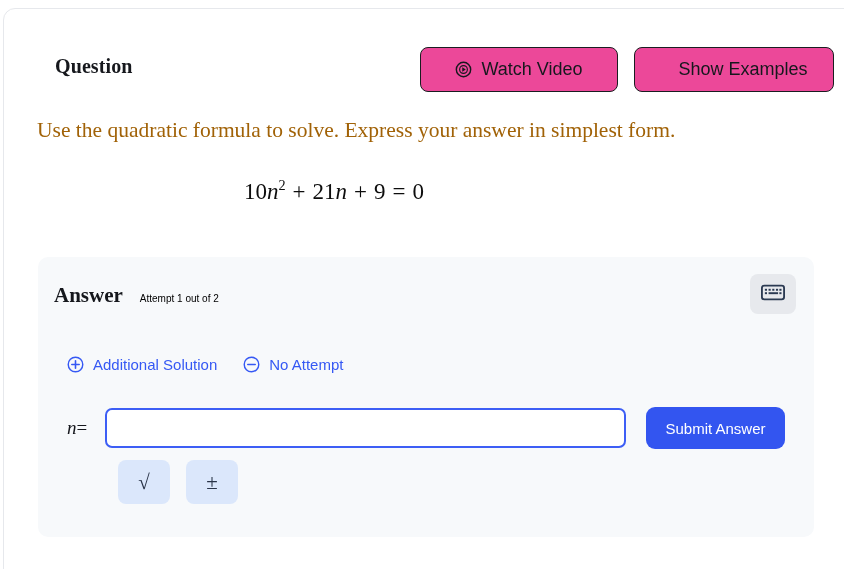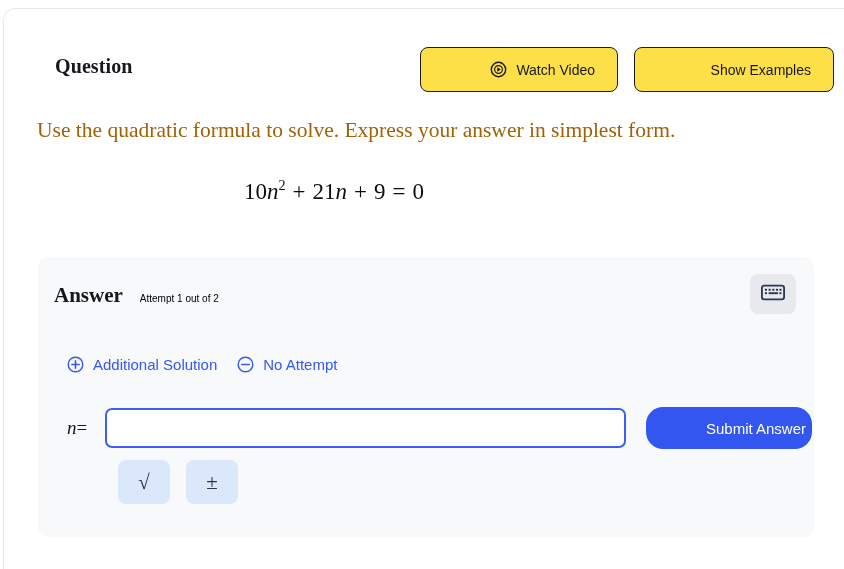--- a/index.html
+++ b/index.html
@@ -65,27 +65,27 @@
     right: 0;
     top: 0;
     display: flex;
     gap: 16px;
   }
 
   .ghost-btn {
     height: 45px;
     border: 1px solid #1b1d21;
     border-radius: 8px;
-    background: #fde047;
+    background: #ec4899;
     color: #16181d;
-    font-size: 14px;
-    font-family: "Liberation Sans", sans-serif;
-    display: flex;
-    align-items: center;
-    justify-content: flex-end;
+    font-size: 18px;
+    font-family: "Liberation Sans", sans-serif;
+    display: flex;
+    align-items: center;
+    justify-content: center;
     gap: 9px;
     padding: 0 22px;
     cursor: pointer;
     white-space: nowrap;
   }
 
   .btn-watch { width: 198px; }
   .btn-examples { width: 200px; padding-left: 40px; }
 
   .play-icon {
@@ -172,21 +172,21 @@
     cursor: pointer;
     padding: 0;
   }
 
   .solution-links {
     position: absolute;
     left: 29px;
     top: 99px;
     display: flex;
     align-items: center;
-    gap: 20px;
+    gap: 26px;
   }
   .sol-link {
     display: flex;
     align-items: center;
     gap: 9px;
     color: #3558f4;
     font-size: 15px;
     font-family: "Liberation Sans", sans-serif;
     cursor: pointer;
     background: none;
@@ -226,31 +226,30 @@
     font-size: 16px;
     padding: 0 9px;
     font-family: "Liberation Serif", serif;
     color: #111;
     caret-color: #111;
     flex: 0 0 auto;
   }
 
   .submit-btn {
     margin-left: 20px;
-    width: 166px;
+    width: 139px;
     height: 42px;
     background: #3355f0;
     color: #ffffff;
     border: none;
-    border-radius: 17px;
+    border-radius: 9px;
     font-size: 15px;
     font-family: "Liberation Sans", sans-serif;
     cursor: pointer;
     flex: 0 0 auto;
-    text-align: right;
   }
 
   .math-tools {
     position: absolute;
     left: 80px;
     top: 203px;
     display: flex;
     gap: 16px;
   }
   .math-btn {

